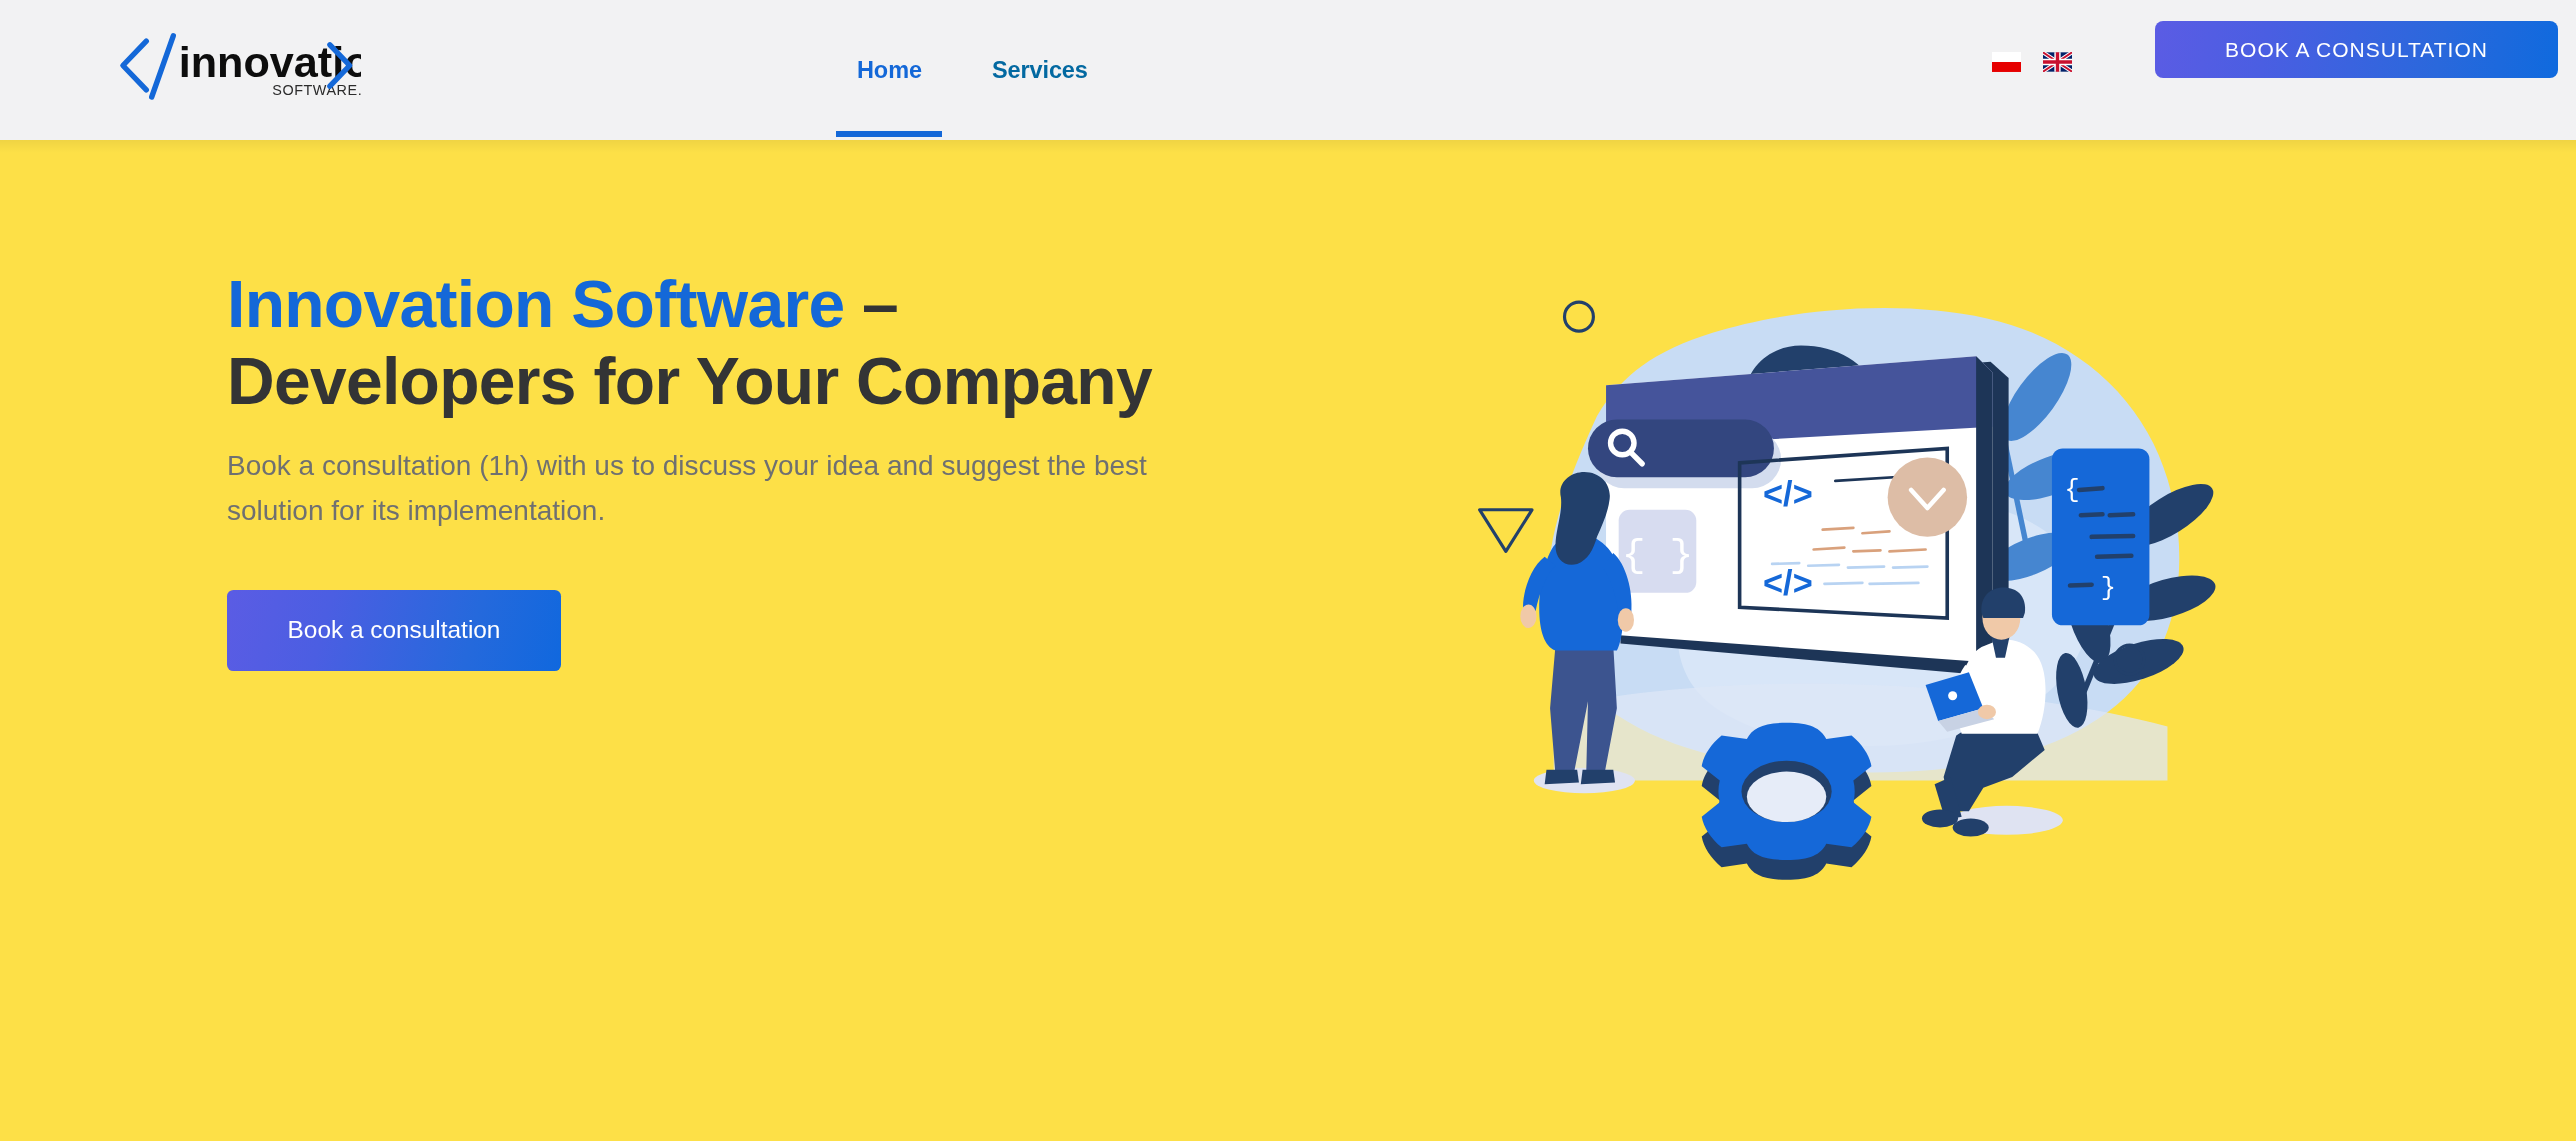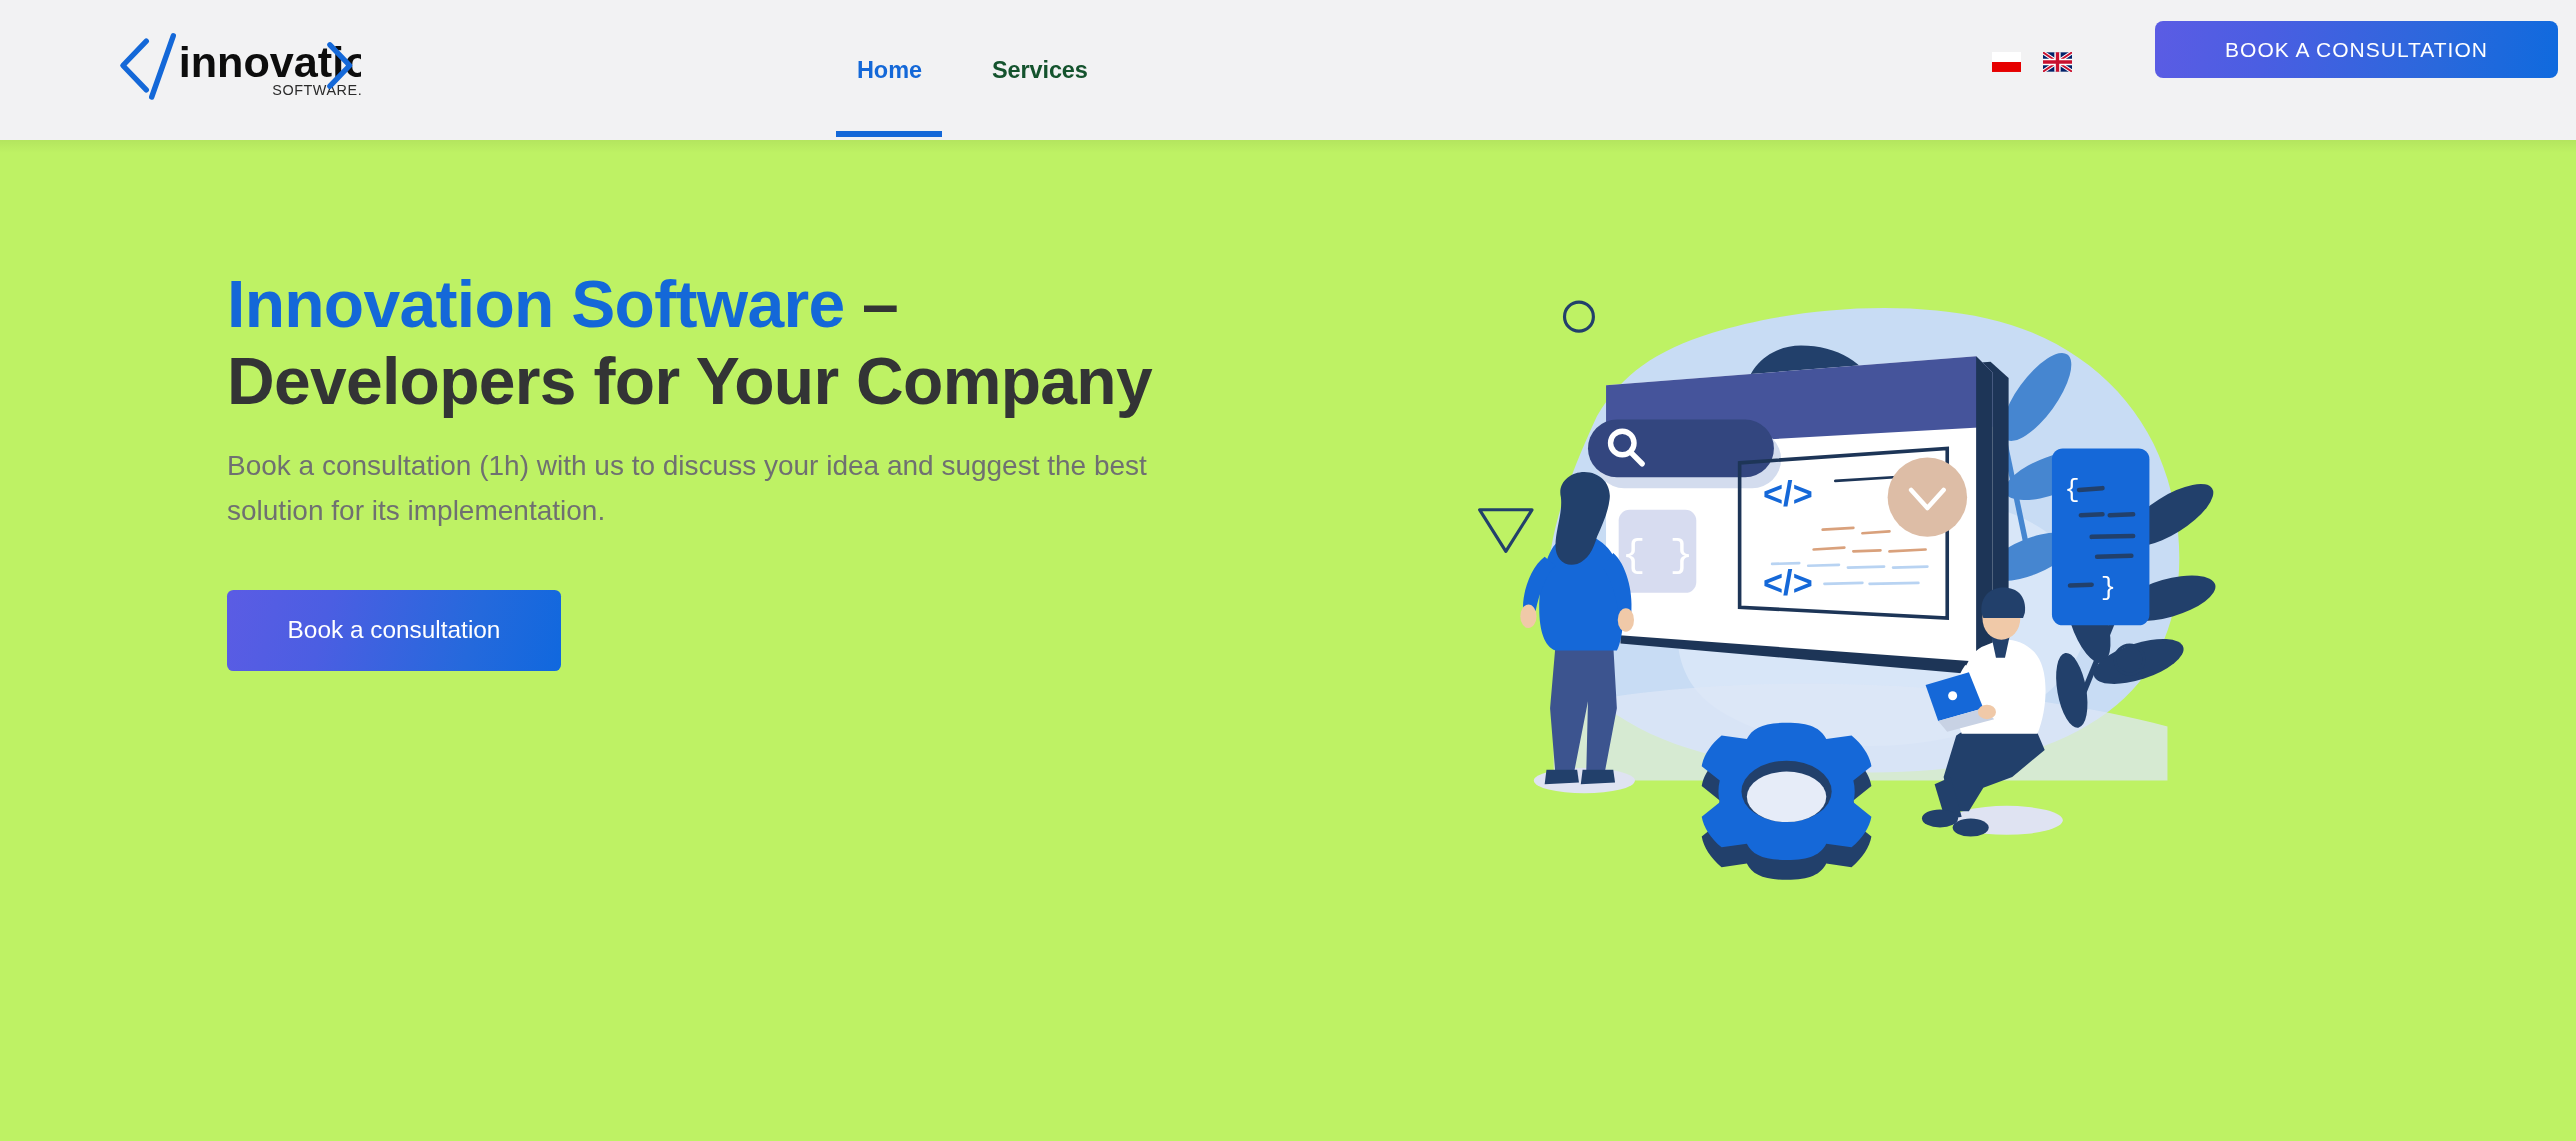--- a/index.html
+++ b/index.html
@@ -37,21 +37,21 @@
     position:absolute; left:857px; top:0;
     height:140px;
     display:flex; align-items:center;
     gap:0;
   }
   .nav-item{
     position:relative;
     height:140px;
     display:flex; align-items:center; justify-content:center;
     font-size:23.5px; font-weight:bold;
-    color:#14532d;
+    color:#0369a1;
     cursor:pointer;
     letter-spacing:-0.1px;
   }
   .nav-item.active{ color:#1468d8; }
   .nav-underline{
     position:absolute; left:50%; transform:translateX(-50%);
     bottom:2.7px;
     width:106px; height:6.3px;
     background:#1468d8;
   }
@@ -74,21 +74,21 @@
     font-family:"Liberation Sans", sans-serif;
     font-size:21px; letter-spacing:1px;
     cursor:pointer;
     display:flex; align-items:center; justify-content:center;
   }
 
   
   .hero{
     position:relative;
     width:2576px; height:1002px;
-    background:#bef264;
+    background:#fde047;
   }
   .hero-copy{
     position:absolute; left:227px; top:126px;
     width:1012px;
   }
   .hero-title{
     font-size:66px; font-weight:bold; line-height:1.17;
     color:#333435; letter-spacing:-0.7px;
   }
   .hero-title .brand{ color:#1468d8; }

